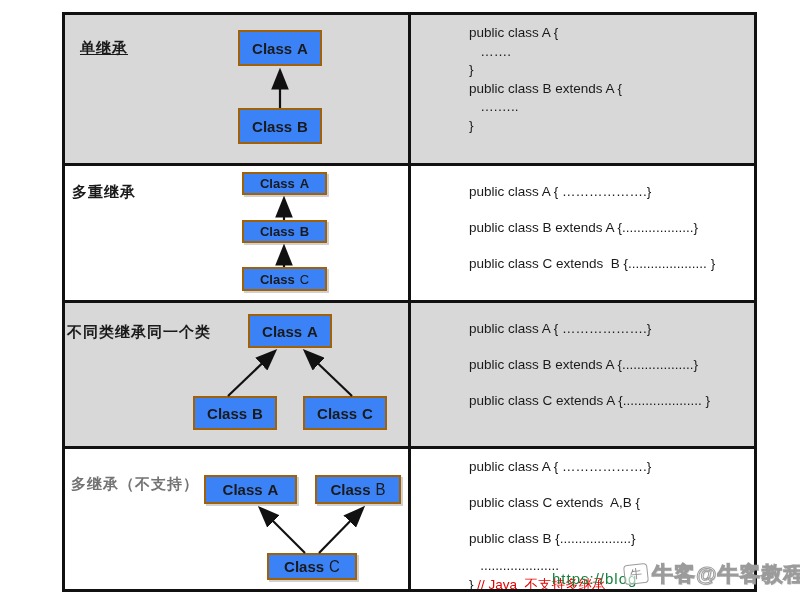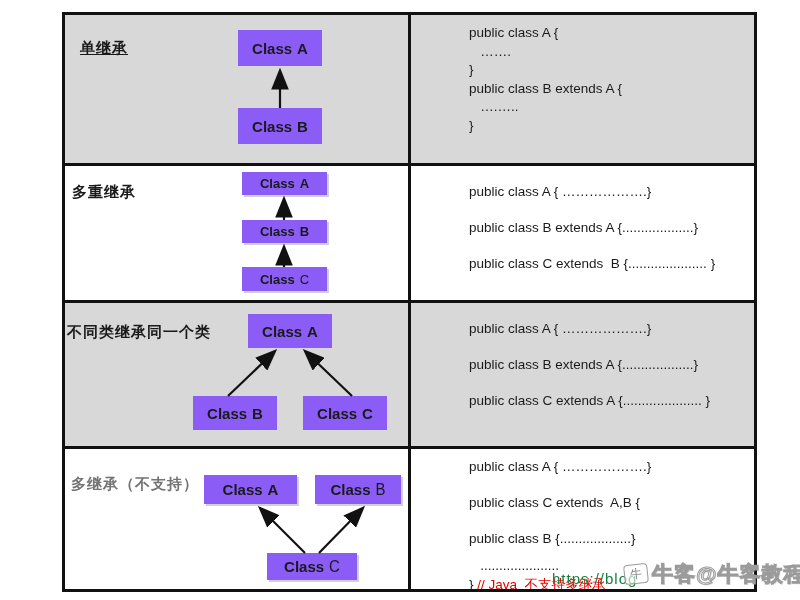--- a/index.html
+++ b/index.html
@@ -16,21 +16,21 @@
   .cell { position:relative; overflow:hidden; }
   .gray { background:#d8d8d8; }
   .white { background:#ffffff; }
 
   .row-label { position:absolute; font-size:15px; font-weight:bold; letter-spacing:1px; }
   .lbl1 { left:15px; top:24px;text-decoration:underline; }
   .lbl2 { left:7px;  top:17px; }
   .lbl3 { left:2px;  top:20px; }
   .lbl4 { left:6px;  top:26px; color:#737373; }
 
-  .cbox { position:absolute; background:#8b5cf6; border:2px solid #8b5cf6;
+  .cbox { position:absolute; background:#3b82f6; border:2px solid #a16207;
           display:flex; align-items:center; justify-content:center;
           font-weight:bold; white-space:nowrap; }
   .cbox .lt { margin-left:5px; }
   .cbox .lt.light { font-weight:400; transform:scaleY(1.05); }
 
   
   .b1a { left:173px; top:15px; width:84px; height:36px; font-size:15px; }
   .b1b { left:173px; top:93px; width:84px; height:36px; font-size:15px; }
   
   .b2a { left:177px; top:6px;   width:85px; height:23px; font-size:13px; box-shadow:2px 2px 0 rgba(0,0,0,.18); }

